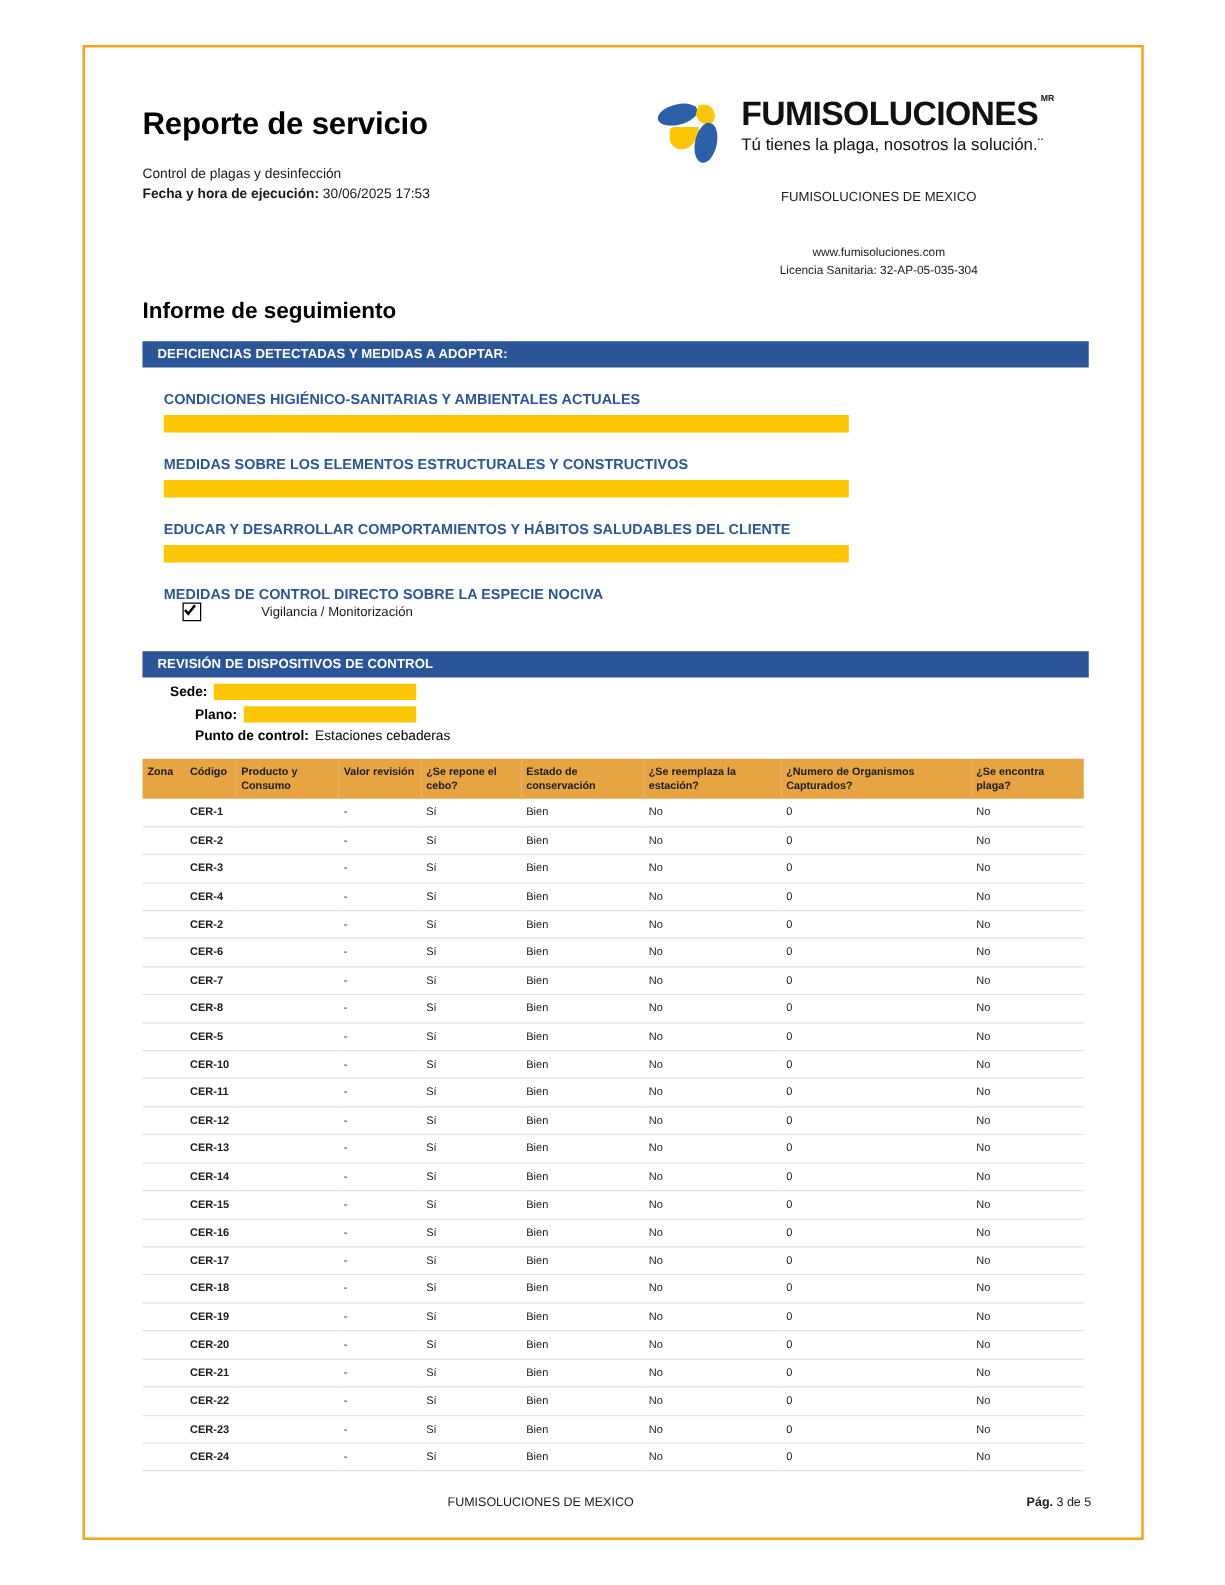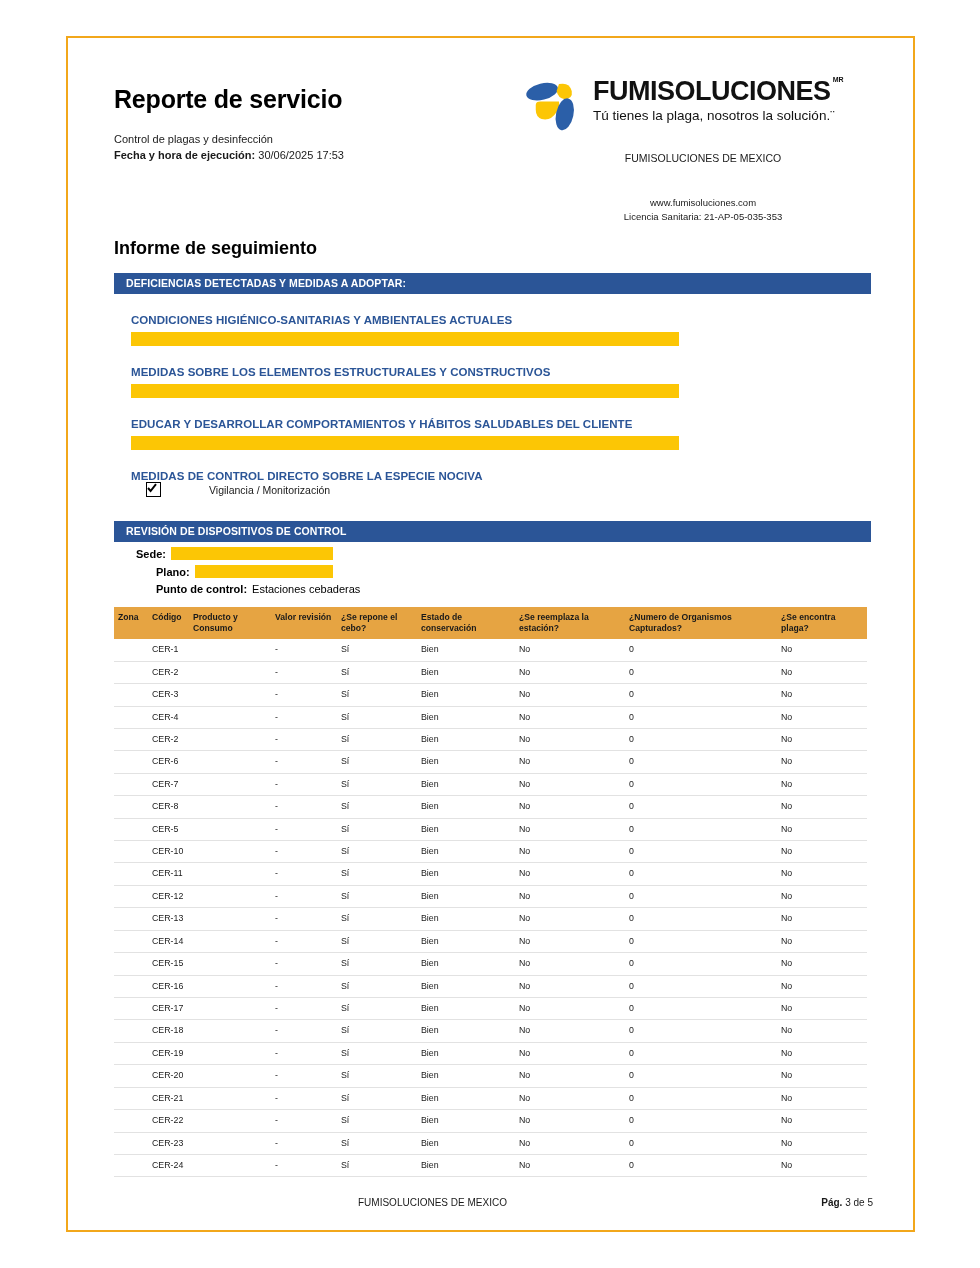--- a/index.html
+++ b/index.html
@@ -239,21 +239,21 @@
   col.c-zona    { width: 34px; }
   col.c-codigo  { width: 41px; }
   col.c-prod    { width: 82px; }
   col.c-valor   { width: 66px; }
   col.c-cebo    { width: 80px; }
   col.c-estado  { width: 98px; }
   col.c-reempl  { width: 110px; }
   col.c-num     { width: 152px; }
   col.c-plaga   { width: 90px; }
 
-  td.codigo { padding-left: 10px; }
+  td.codigo { padding-left: 10px; font-weight: bold; }
 
   
   .footer {
     position: absolute;
     left: 46px;
     right: 40px;
     bottom: 22px;
     display: flex;
     justify-content: space-between;
     align-items: baseline;
@@ -295,21 +295,21 @@
           <ellipse cx="72" cy="66" rx="15" ry="28" fill="#2B5FA8" transform="rotate(12 72 66)"></ellipse>
         </svg>
         <div class="logo-text">
           <div class="brand"><span>FUMISOLUCIONES</span><span class="mr">MR</span></div>
           <div class="tagline">Tú tienes la plaga, nosotros la solución.¨</div>
         </div>
       </div>
       <div class="company">FUMISOLUCIONES DE MEXICO</div>
       <div class="contact">
         <div>www.fumisoluciones.com</div>
-        <div>Licencia Sanitaria: 21-AP-05-035-353</div>
+        <div>Licencia Sanitaria: 32-AP-05-035-304</div>
       </div>
     </div>
   </div>
 
   <div class="body-area">
 
     <h2 class="section-title">Informe de seguimiento</h2>
 
     <div class="blue-bar">DEFICIENCIAS DETECTADAS Y MEDIDAS A ADOPTAR:</div>
 

